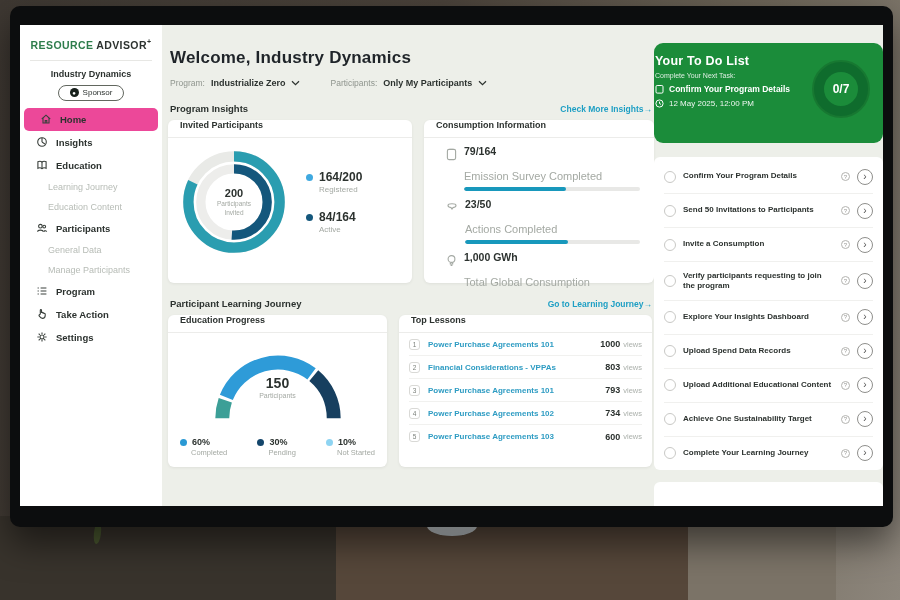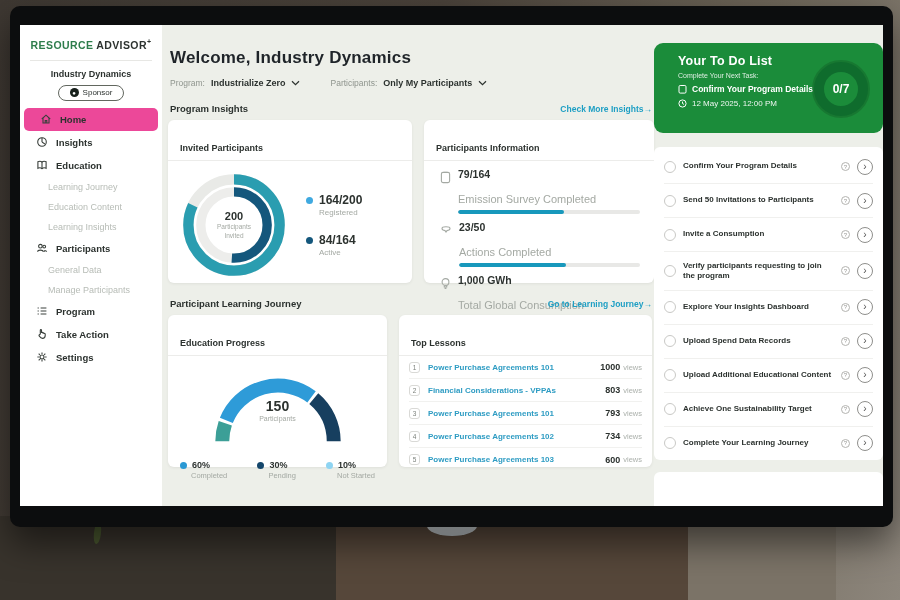--- a/index.html
+++ b/index.html
@@ -43,36 +43,36 @@
   .filters { display:flex; align-items:center; gap:30px; margin:10px 0 0 2px; }
   .filter { display:flex; align-items:center; }
   .filter-label { font-size:8.5px; color:#8f958e; }
   .filter-value { font-size:9px; font-weight:bold; color:#2c322f; margin-left:6px; }
   .chev { margin-left:6px; display:flex; }
   .section-row { display:flex; justify-content:space-between; align-items:center; margin:15px 2px 6px 2px; }
   .section-title { font-size:9.5px; font-weight:bold; color:#2c322f; }
   .section-link { display:flex; align-items:center; font-size:8.5px; font-weight:bold; color:#1e9fc4; cursor:pointer; }
   .cards { display:flex; gap:12px; }
   .card { background:#fff; border-radius:6px; box-shadow:0 1px 3px rgba(40,40,40,.07); }
-  .card-title { font-size:9px; font-weight:bold; color:#2c322f; padding:23px 12px 7px; border-bottom:1px solid #ececea; }
+  .card-title { font-size:9px; font-weight:bold; color:#2c322f; padding:0 12px 7px; border-bottom:1px solid #ececea; }
 
   .card-invited { width:244px; height:163px; }
   .invited-body { display:flex; align-items:center; padding:8px 10px; }
   .donut-wrap { position:relative; width:112px; height:112px; flex:none; }
   .donut-center { position:absolute; inset:0; display:flex; flex-direction:column; align-items:center; justify-content:center; text-align:center; }
   .donut-value { font-size:11px; font-weight:bold; color:#2c322f; }
   .donut-label { font-size:6.5px; color:#a4a9a3; width:48px; line-height:1.3; margin-top:1px; }
   .invited-legend { margin-left:16px; display:flex; flex-direction:column; gap:16px; }
   .leg-entry .leg-top { display:flex; align-items:center; gap:6px; }
   .leg-dot { width:7px; height:7px; border-radius:50%; flex:none; }
   .leg-value { font-size:12px; font-weight:bold; color:#2c322f; }
   .leg-sub { font-size:8px; color:#a4a9a3; margin:1px 0 0 13px; }
 
   .card-info { width:230px; height:163px; }
-  .info-body { padding:7px 14px 0 16px; }
+  .info-body { padding:7px 14px 0 22px; }
   .metric { display:flex; gap:7px; margin-bottom:7px; }
   .metric svg { flex:none; margin-top:3px; }
   .metric-main { flex:1; }
   .metric-value { font-size:10.5px; font-weight:bold; color:#2c322f; }
   .metric-label { font-size:11px; color:#a4a9a3; margin-top:13px; }
   .bar { height:4px; background:#e8e8e6; border-radius:2px; margin-top:5px; overflow:hidden; }
   .bar-fill { height:100%; background:#1898bc; border-radius:2px; }
 
   .card-edu { width:219px; height:152px; }
   .gauge-wrap { position:relative; width:150px; margin:8px auto 0; }
@@ -89,21 +89,21 @@
   .lesson-row { display:flex; align-items:center; height:23px; border-bottom:1px solid #f1f1ef; }
   .lesson-row:last-child { border-bottom:none; }
   .lesson-rank { width:11px; height:11px; border:1px solid #d9d9d6; border-radius:3px; font-size:6.5px; color:#7b807b;
     display:flex; align-items:center; justify-content:center; flex:none; }
   .lesson-title { font-size:8px; font-weight:bold; color:#2e9cc3; margin-left:8px; flex:1; cursor:pointer; }
   .lesson-views { font-size:9px; font-weight:bold; color:#2c322f; }
   .lesson-views-suffix { font-size:7.5px; color:#abb0ab; margin-left:3px; }
 
   
   .rightpanel { position:absolute; left:634px; top:0; width:229px; height:100%; }
-  .todo-hero { position:relative; margin-top:18px; height:90px; background:#1b8c3a; border-radius:9px; padding:11px 24px; color:#fff; }
+  .todo-hero { position:relative; margin-top:18px; height:100px; background:#1b8c3a; border-radius:9px; padding:11px 1px; color:#fff; }
   .todo-title { font-size:12.5px; font-weight:bold; letter-spacing:.2px; }
   .todo-sub { font-size:7px; color:rgba(255,255,255,.85); margin-top:4px; }
   .todo-next { display:flex; align-items:center; gap:5px; margin-top:5px; font-size:8.5px; font-weight:bold; }
   .todo-due { display:flex; align-items:center; gap:5px; margin-top:5px; font-size:8px; color:rgba(255,255,255,.92); }
   .todo-ring { position:absolute; right:10px; top:14px; width:64px; height:64px; }
   .todo-ring-text { position:absolute; inset:0; display:flex; align-items:center; justify-content:center;
     font-size:12px; font-weight:bold; color:#fff; }
 
   .todo-card { margin-top:14px; background:#fff; border-radius:6px; padding:3px 10px 0; }
   .todo-row { display:flex; align-items:center; gap:7px; padding:8.5px 0; border-bottom:1px solid #f0f0ee; cursor:pointer; }
@@ -163,23 +163,20 @@
                 <path d="M6 3 C4.9 2.1 3.1 2.1 1.9 2.7 V9.3 C3.1 8.7 4.9 8.7 6 9.7 C7.1 8.7 8.9 8.7 10.1 9.3 V2.7 C8.9 2.1 7.1 2.1 6 3 Z"></path>
                 <path d="M6 3 V9.7"></path>
               </svg>
             <span>Education</span>
           </div>
           <div class="nav-sub">
             <span>Learning Journey</span>
           </div>
           <div class="nav-sub">
             <span>Education Content</span>
-          </div>
-          <div class="nav-sub">
-            <span>Learning Insights</span>
           </div>
           <div class="nav-item">
             <svg width="12" height="12" viewBox="0 0 12 12" fill="none" stroke="#3a403c" stroke-width="1.1">
                 <circle cx="4.4" cy="4.2" r="1.8"></circle>
                 <circle cx="8.2" cy="4.6" r="1.4"></circle>
                 <path d="M1.6 9.8 C1.8 7.6 7 7.6 7.2 9.8"></path>
                 <path d="M7.8 9.8 C8.2 8.2 10.6 8.4 10.6 9.8"></path>
               </svg>
             <span>Participants</span>
           </div>
@@ -276,21 +273,21 @@
                     <span class="leg-dot" style="background:#14577c"></span>
                     <span class="leg-value">84/164</span>
                   </div>
                   <div class="leg-sub">Active</div>
                 </div>
               </div>
             </div>
           </div>
 
           <div class="card card-info">
-            <div class="card-title">Participants Information</div>
+            <div class="card-title">Consumption Information</div>
             <div class="info-body">
               <div class="metric">
                 <svg width="11" height="13" viewBox="0 0 11 13" fill="none" stroke="#a4a9a3" stroke-width="1.1">
                     <rect x="1.4" y="1.4" width="8.2" height="10.2" rx="1.6"></rect>
                     <path d="M3.6 1.4 H7.4"></path>
                   </svg>
                 <div class="metric-main">
                   <div class="metric-value">79/164</div>
                   <div class="metric-label">Emission Survey Completed</div>
                   <div class="bar">

